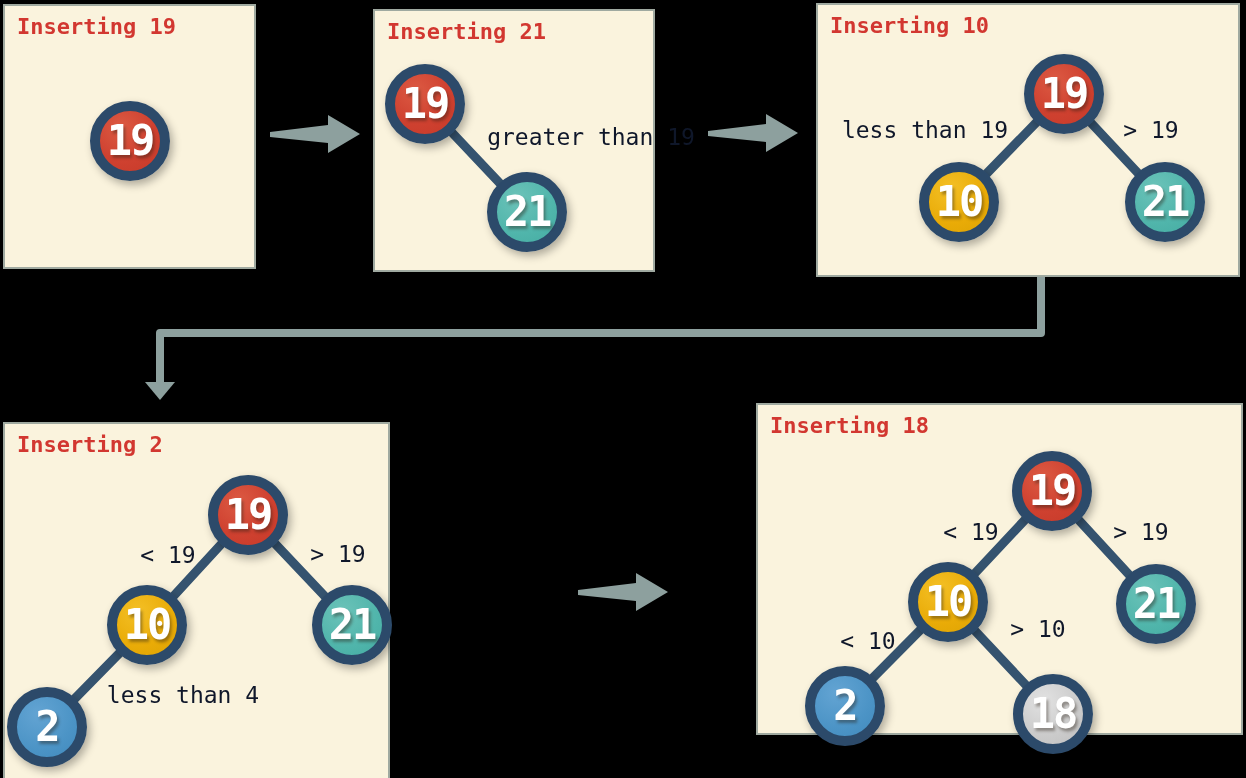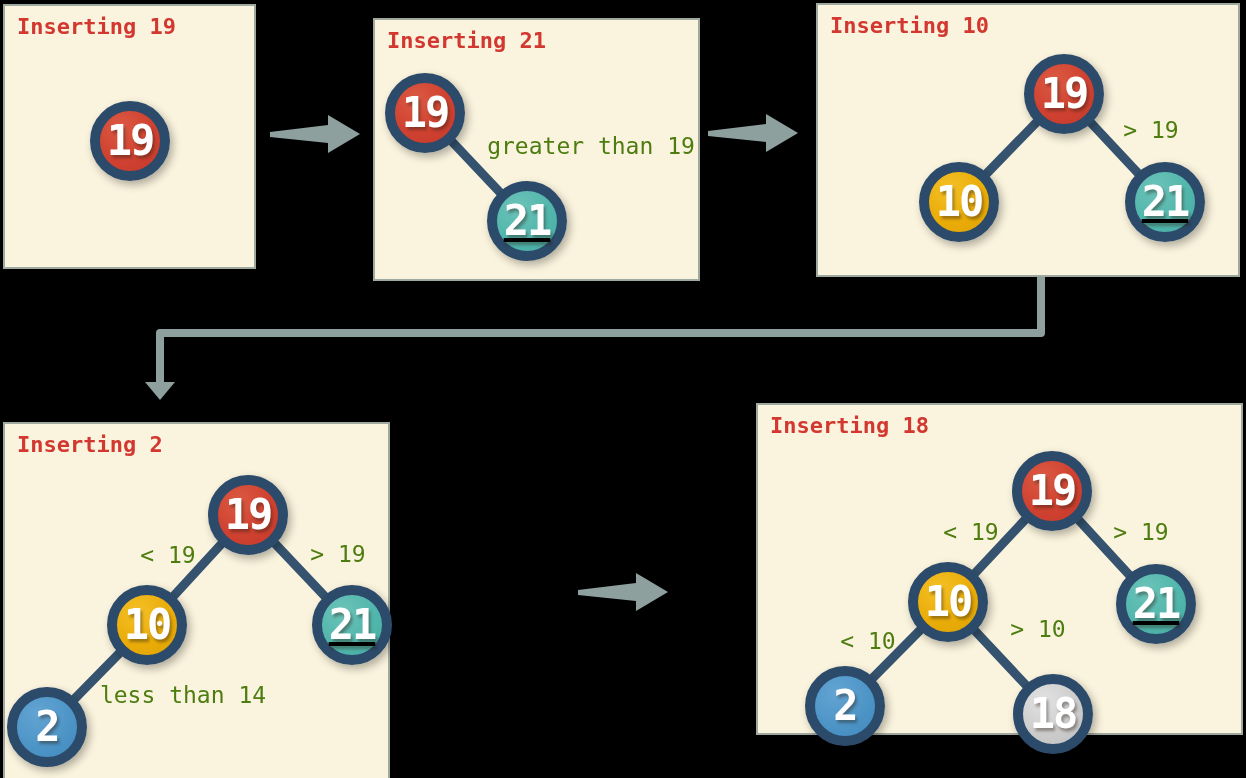--- a/index.html
+++ b/index.html
@@ -20,26 +20,26 @@
     position:absolute;width:60px;height:60px;border-radius:50%;
     border:10px solid #2c4a6a;transform:translate(-50%,-50%);
     display:flex;align-items:center;justify-content:center;
     box-shadow:3px 4px 8px rgba(0,0,0,0.30);
   }
   .node .num{
     font-size:42px;font-weight:bold;color:#fff;letter-spacing:-2px;line-height:1;
     text-shadow:2px 3px 3px rgba(40,30,20,0.40);
   }
   .node.red   {background:radial-gradient(circle at 35% 28%, #dc5a43 0%, #cf4130 55%, #c73a29 100%);}
-  .node.teal  {background:radial-gradient(circle at 35% 28%, #6cc3b9 0%, #50b5ab 60%, #45aca2 100%);text-decoration:underline;}
+  .node.teal  {background:radial-gradient(circle at 35% 28%, #6cc3b9 0%, #50b5ab 60%, #45aca2 100%);}
   .node.yellow{background:radial-gradient(circle at 35% 28%, #f4c026 0%, #e9ab07 60%, #dda303 100%);}
   .node.blue  {background:radial-gradient(circle at 35% 28%, #63a4d3 0%, #4c94c6 60%, #418abd 100%);}
   .node.gray  {background:radial-gradient(circle at 35% 28%, #e2e2e2 0%, #cbcbcb 60%, #c0c0c0 100%);justify-content:center;}
   .elabel{
-    position:absolute;transform:translate(-50%,-50%);font-size:23px;color:#4d7c0f;
+    position:absolute;transform:translate(-50%,-50%);font-size:23px;color:#0f172a;
     white-space:nowrap;
   }
   .flow-arrow{position:absolute;}
   .overlay{position:absolute;left:0;top:0;pointer-events:none;}
 </style>
 </head>
 <body>
 
 <div id="canvas">
 
@@ -58,21 +58,21 @@
     <polygon points="0,24 58,17 58,7 90,26 58,45 58,35 0,29" fill="#8da09e"></polygon>
   </svg>
 
   <div class="panel" style="left:3px;top:4px;width:253px;height:265px">
     <div class="panel-title">Inserting 19</div>
     <div class="node red" style="left:125px;top:135px">
       <span class="num">19</span>
     </div>
   </div>
 
-  <div class="panel" style="left:373px;top:18px;width:327px;height:263px">
+  <div class="panel" style="left:373px;top:9px;width:282px;height:263px">
     <svg class="edges" width="321" height="259">
       <line class="edge" x1="50" y1="93" x2="152" y2="201"></line>
     </svg>
     <div class="panel-title">Inserting 21</div>
     <div class="node red" style="left:50px;top:93px">
       <span class="num">19</span>
     </div>
     <div class="node teal" style="left:152px;top:201px">
       <span class="num">21</span>
     </div>
@@ -87,20 +87,21 @@
     <div class="panel-title">Inserting 10</div>
     <div class="node red" style="left:246px;top:89px">
       <span class="num">19</span>
     </div>
     <div class="node yellow" style="left:141px;top:197px">
       <span class="num">10</span>
     </div>
     <div class="node teal" style="left:347px;top:197px">
       <span class="num">21</span>
     </div>
+    <div class="elabel" style="left:107px;top:125px">less than 19</div>
     <div class="elabel" style="left:333px;top:125px">&gt; 19</div>
   </div>
 
   <div class="panel" style="left:3px;top:422px;width:387px;height:374px">
     <svg class="edges" width="484" height="370">
       <line class="edge" x1="243" y1="91" x2="142" y2="201"></line>
       <line class="edge" x1="243" y1="91" x2="347" y2="201"></line>
       <line class="edge" x1="142" y1="201" x2="42" y2="303"></line>
     </svg>
     <div class="panel-title">Inserting 2</div>
@@ -111,21 +112,21 @@
       <span class="num">10</span>
     </div>
     <div class="node teal" style="left:347px;top:201px">
       <span class="num">21</span>
     </div>
     <div class="node blue" style="left:42px;top:303px">
       <span class="num">2</span>
     </div>
     <div class="elabel" style="left:163px;top:131px">&lt; 19</div>
     <div class="elabel" style="left:333px;top:130px">&gt; 19</div>
-    <div class="elabel" style="left:178px;top:271px">less than 14</div>
+    <div class="elabel" style="left:178px;top:271px">less than 4</div>
   </div>
 
   <div class="panel" style="left:756px;top:403px;width:487px;height:332px">
     <svg class="edges" width="483" height="370">
       <line class="edge" x1="294" y1="86" x2="190" y2="197"></line>
       <line class="edge" x1="294" y1="86" x2="398" y2="199"></line>
       <line class="edge" x1="190" y1="197" x2="87" y2="301"></line>
       <line class="edge" x1="190" y1="197" x2="295" y2="309"></line>
     </svg>
     <div class="panel-title">Inserting 18</div>

